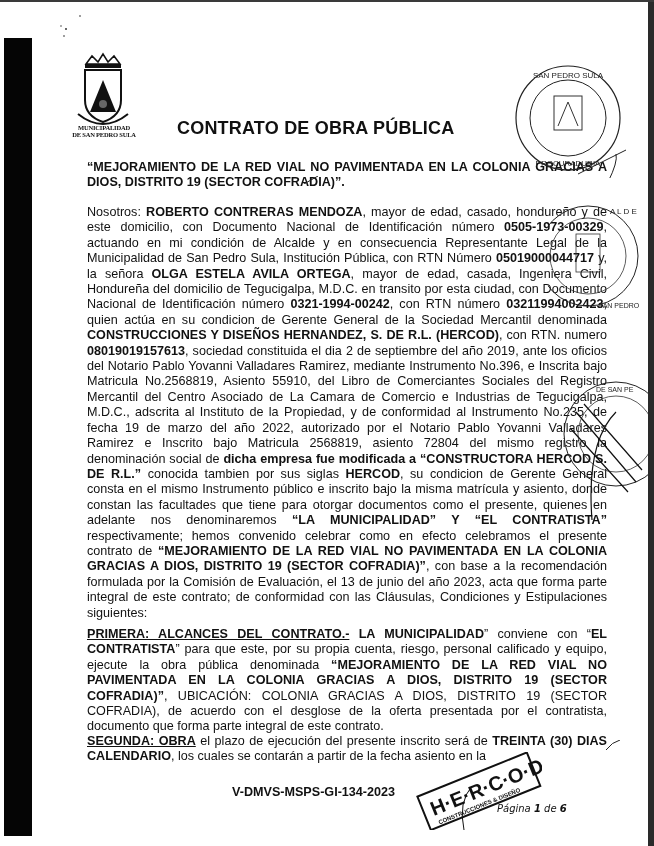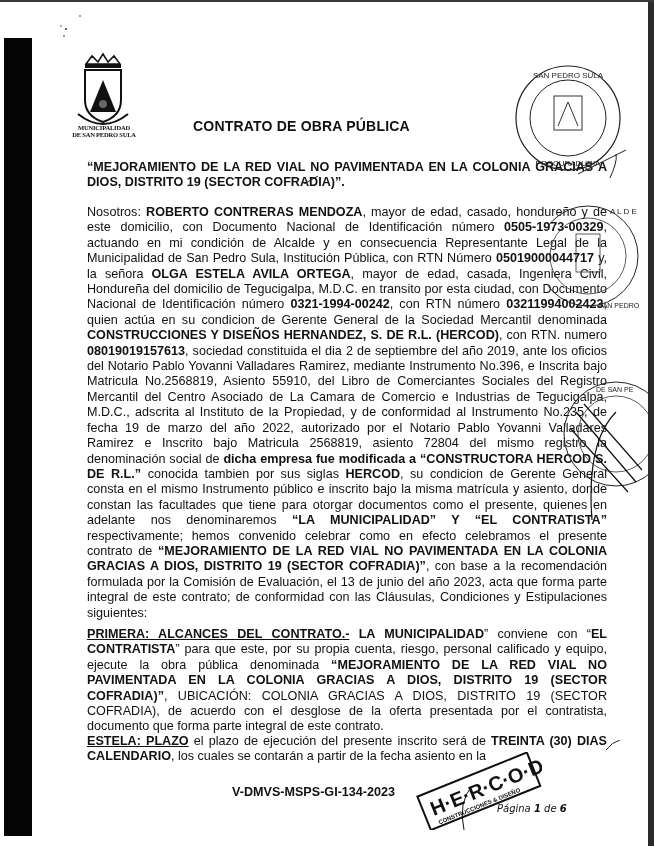--- a/index.html
+++ b/index.html
@@ -3,21 +3,21 @@
 <meta charset="utf-8">
 <style>
   html, body { margin:0; padding:0; }
   body { width:654px; height:846px; background:#2a2a2a; position:relative; overflow:hidden; font-family:"Liberation Sans", sans-serif; color:#111; }
   .page { position:absolute; left:0; top:2px; width:648px; height:844px; background:#fff; }
   .topline { position:absolute; left:0; top:0; width:654px; height:2px; background:#3a3a3a; }
   .leftbar { position:absolute; left:4px; top:38px; width:28px; height:798px; background:#050505; }
   .specks { position:absolute; left:36px; top:14px; width:60px; height:30px; }
   .logo { position:absolute; left:68px; top:52px; width:70px; height:92px; }
   .logo-caption { position:absolute; left:58px; top:124px; width:92px; text-align:center; font-family:"Liberation Serif", serif; font-size:6.5px; line-height:7px; font-weight:bold; letter-spacing:-0.2px; }
-  .title { position:absolute; left:193px; top:118px; font-size:14px; font-weight:bold; letter-spacing:0.2px; }
+  .title { position:absolute; left:177px; top:118px; font-size:18px; font-weight:bold; letter-spacing:0.2px; }
   .text { position:absolute; left:87px; width:520px; font-size:12.6px; line-height:15.4px; text-align:justify; }
   .subtitle { top:160px; font-weight:bold; font-size:12.6px; line-height:15.4px; }
   .para1 { top:205px; }
   .primera { top:627px; }
   .segunda { top:734px; }
   b { font-weight:bold; }
   u { }
   .ref { position:absolute; left:232px; top:785px; font-size:12.6px; font-weight:bold;text-align:center; }
   .pageno { position:absolute; left:497px; top:803px; font-size:10px; font-family:"DejaVu Sans", sans-serif;font-style:italic; }
   .stamp { position:absolute; }
@@ -55,21 +55,21 @@
 
 <div class="text para1">
   <span>Nosotros: </span><b>ROBERTO CONTRERAS MENDOZA</b><span>, mayor de edad, casado, hondureño y de este domicilio, con Documento Nacional de Identificación número </span><b>0505-1973-00329</b><span>, actuando en mi condición de Alcalde y en consecuencia Representante Legal de la Municipalidad de San Pedro Sula, Institución Pública, con RTN Número </span><b>05019000044717</b><span> y, la señora </span><b>OLGA ESTELA AVILA ORTEGA</b><span>, mayor de edad, casada, Ingeniera Civil, Hondureña del domicilio de Tegucigalpa, M.D.C. en transito por esta ciudad, con Documento Nacional de Identificación número </span><b>0321-1994-00242</b><span>, con RTN número </span><b>03211994002423</b><span>, quien actúa en su condicion de Gerente General de la Sociedad Mercantil denominada </span><b>CONSTRUCCIONES Y DISEÑOS HERNANDEZ, S. DE R.L. (HERCOD)</b><span>, con RTN. numero </span><b>08019019157613</b><span>, sociedad constituida el dia 2 de septiembre del año 2019, ante los oficios del Notario Pablo Yovanni Valladares Ramirez, mediante Instrumento No.396, e Inscrita bajo Matricula No.2568819, Asiento 55910, del Libro de Comerciantes Sociales del Registro Mercantil del Centro Asociado de La Camara de Comercio e Industrias de Tegucigalpa, M.D.C., adscrita al Instituto de la Propiedad, y de conformidad al Instrumento No.235, de fecha 19 de marzo del año 2022, autorizado por el Notario Pablo Yovanni Valladares Ramirez e Inscrito bajo Matricula 2568819, asiento 72804 del mismo registro la denominación social de </span><b>dicha empresa fue modificada a “CONSTRUCTORA HERCOD S. DE R.L.”</b><span> conocida tambien por sus siglas </span><b>HERCOD</b><span>, su condicion de Gerente General consta en el mismo Instrumento público e inscrito bajo la misma matrícula y asiento, donde constan las facultades que tiene para otorgar documentos como el presente, quienes en adelante nos denominaremos </span><b>“LA MUNICIPALIDAD” Y “EL CONTRATISTA”</b><span> respectivamente; hemos convenido celebrar como en efecto celebramos el presente contrato de </span><b>“MEJORAMIENTO DE LA RED VIAL NO PAVIMENTADA EN LA COLONIA GRACIAS A DIOS, DISTRITO 19 (SECTOR COFRADIA)”</b><span>, con base a la recomendación formulada por la Comisión de Evaluación, el 13 de junio del año 2023, acta que forma parte integral de este contrato; de conformidad con las Cláusulas, Condiciones y Estipulaciones siguientes:</span>
 </div>
 
 <div class="text primera">
   <b><u>PRIMERA: ALCANCES DEL CONTRATO.-</u></b><b> LA MUNICIPALIDAD</b><span>” conviene con “</span><b>EL CONTRATISTA</b><span>” para que este, por su propia cuenta, riesgo, personal calificado y equipo, ejecute la obra pública denominada </span><b>“MEJORAMIENTO DE LA RED VIAL NO PAVIMENTADA EN LA COLONIA GRACIAS A DIOS, DISTRITO 19 (SECTOR COFRADIA)”</b><span>, UBICACIÓN: COLONIA GRACIAS A DIOS, DISTRITO 19 (SECTOR COFRADIA), de acuerdo con el desglose de la oferta presentada por el contratista, documento que forma parte integral de este contrato.</span>
 </div>
 
 <div class="text segunda">
-  <b><u>ESTELA: PLAZO</u></b><span> el plazo de ejecución del presente inscrito será de </span><b>TREINTA (30) DIAS CALENDARIO</b><span>, los cuales se contarán a partir de la fecha asiento en la</span>
+  <b><u>SEGUNDA: OBRA</u></b><span> el plazo de ejecución del presente inscrito será de </span><b>TREINTA (30) DIAS CALENDARIO</b><span>, los cuales se contarán a partir de la fecha asiento en la</span>
 </div>
 
 <div class="ref">V-DMVS-MSPS-GI-134-2023</div>
 <div class="pageno">
   <span>Página </span><b>1</b><span> de </span><b>6</b>
 </div>
 
 <svg class="stamp" style="left:508px;top:62px;width:120px;height:116px;" viewBox="0 0 120 116">
   <circle cx="60" cy="56" r="52" fill="none" stroke="#222" stroke-width="1.2"></circle>
   <circle cx="60" cy="56" r="38" fill="none" stroke="#222" stroke-width="1"></circle>

